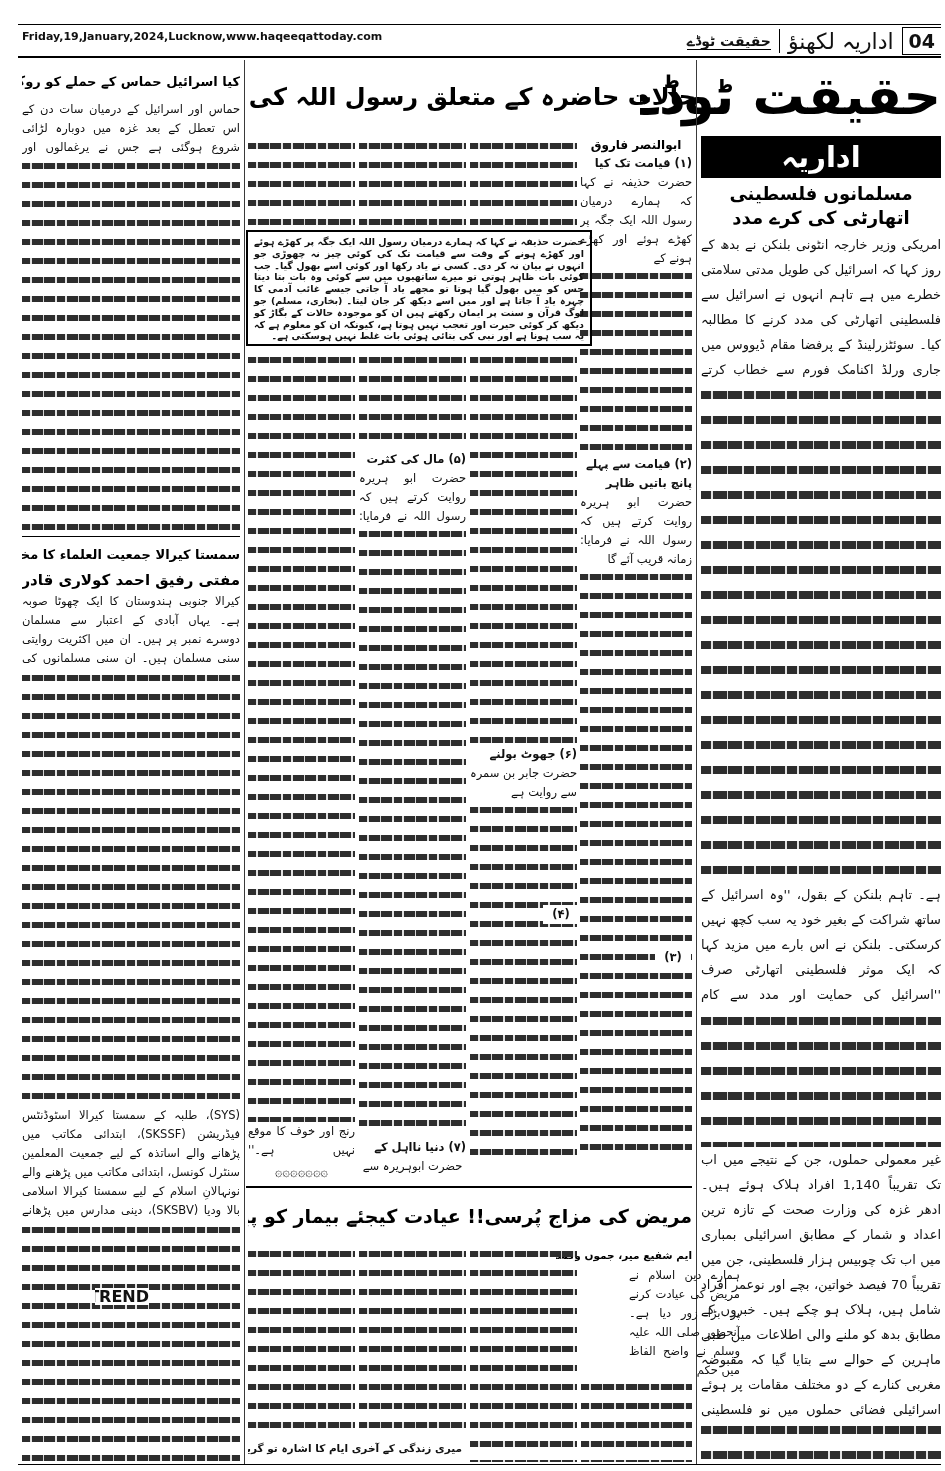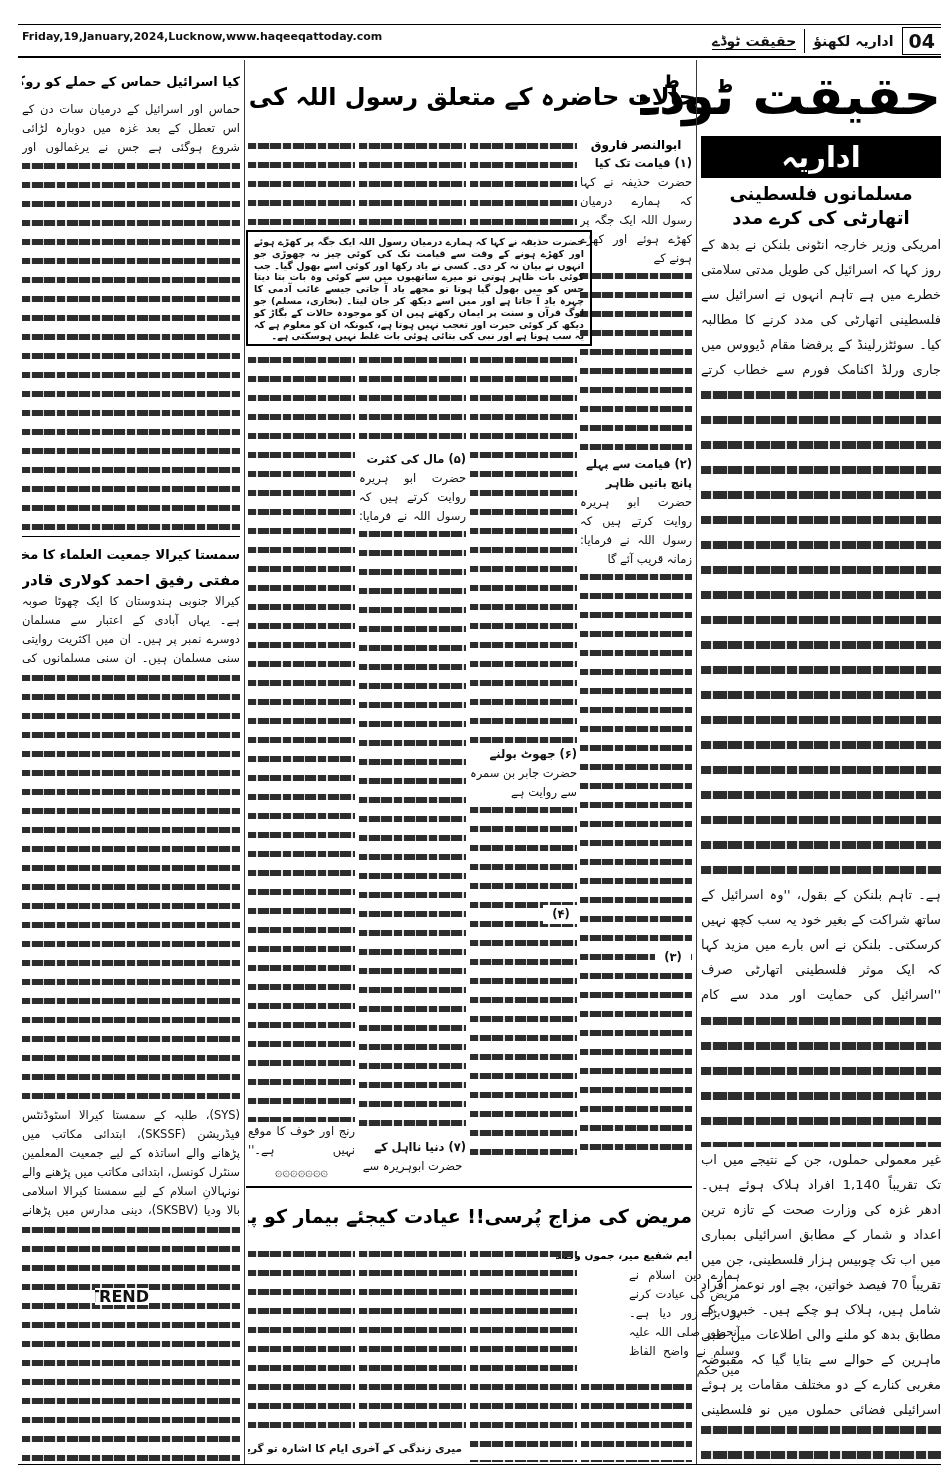--- a/index.html
+++ b/index.html
@@ -33,21 +33,21 @@
 
 <div class="page">
 
   <div class="abs rule" style="left:18px;top:24px;width:923px;height:1px;"></div>
   <div class="abs rule" style="left:18px;top:56px;width:923px;height:2px;"></div>
 
   <div class="abs" style="left:22px;top:30px;width:420px;height:22px;font-size:11px;font-weight:bold;">Friday,19,January,2024,Lucknow,www.haqeeqattoday.com</div>
   <div class="abs" style="left:640px;top:26px;width:301px;height:30px;display:flex;align-items:center;justify-content:flex-end;gap:8px;">
     <span class="ur" style="font-size:14px;font-weight:bold;border-bottom:1px solid #000;">حقیقت ٹوڈے</span>
     <span style="width:1px;height:24px;background:#000;display:inline-block;"></span>
-    <span class="ur" style="font-size:14px;font-weight:bold;">اداریہ لکھنؤ</span>
+    <span class="ur" style="font-size:22px;font-weight:normal;">اداریہ لکھنؤ</span>
     <span style="border:1px solid #000;border-right:none;padding:2px 6px;font-size:19px;font-weight:bold;">04</span>
   </div>
 
   <div class="abs ur hl ctr nowrap" style="left:640px;top:56px;width:301px;height:80px;font-size:52px;line-height:80px;">حقیقت ٹوڈے</div>
 
   <div class="abs ur hl ctr nowrap" style="left:248px;top:66px;width:448px;height:64px;font-size:24px;line-height:62px;">حالات حاضرہ کے متعلق رسول اللہ کی پیشین گوئی</div>
 
   <div class="abs vline" style="left:244px;top:60px;height:1405px;"></div>
   <div class="abs vline" style="left:696px;top:60px;height:1405px;"></div>
 

